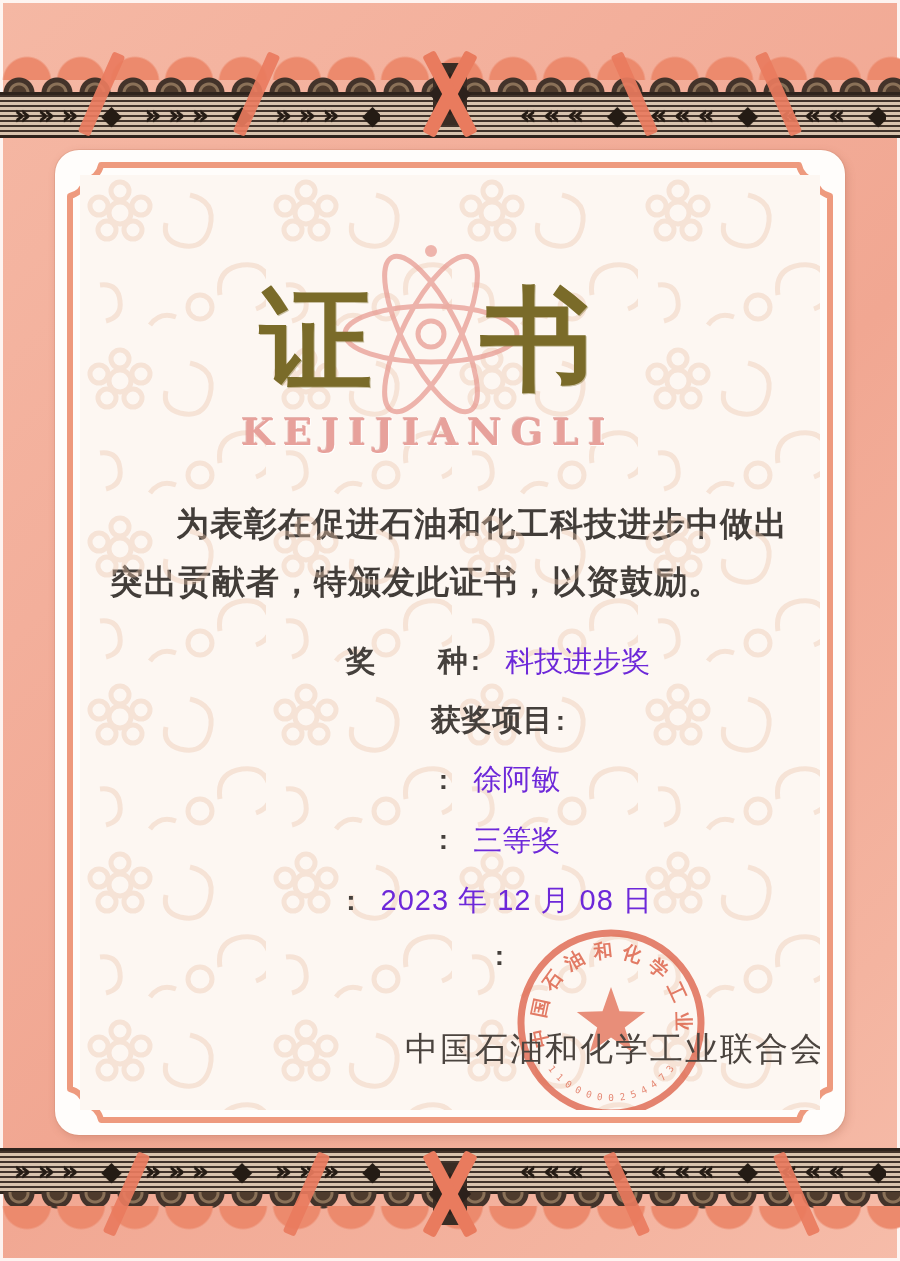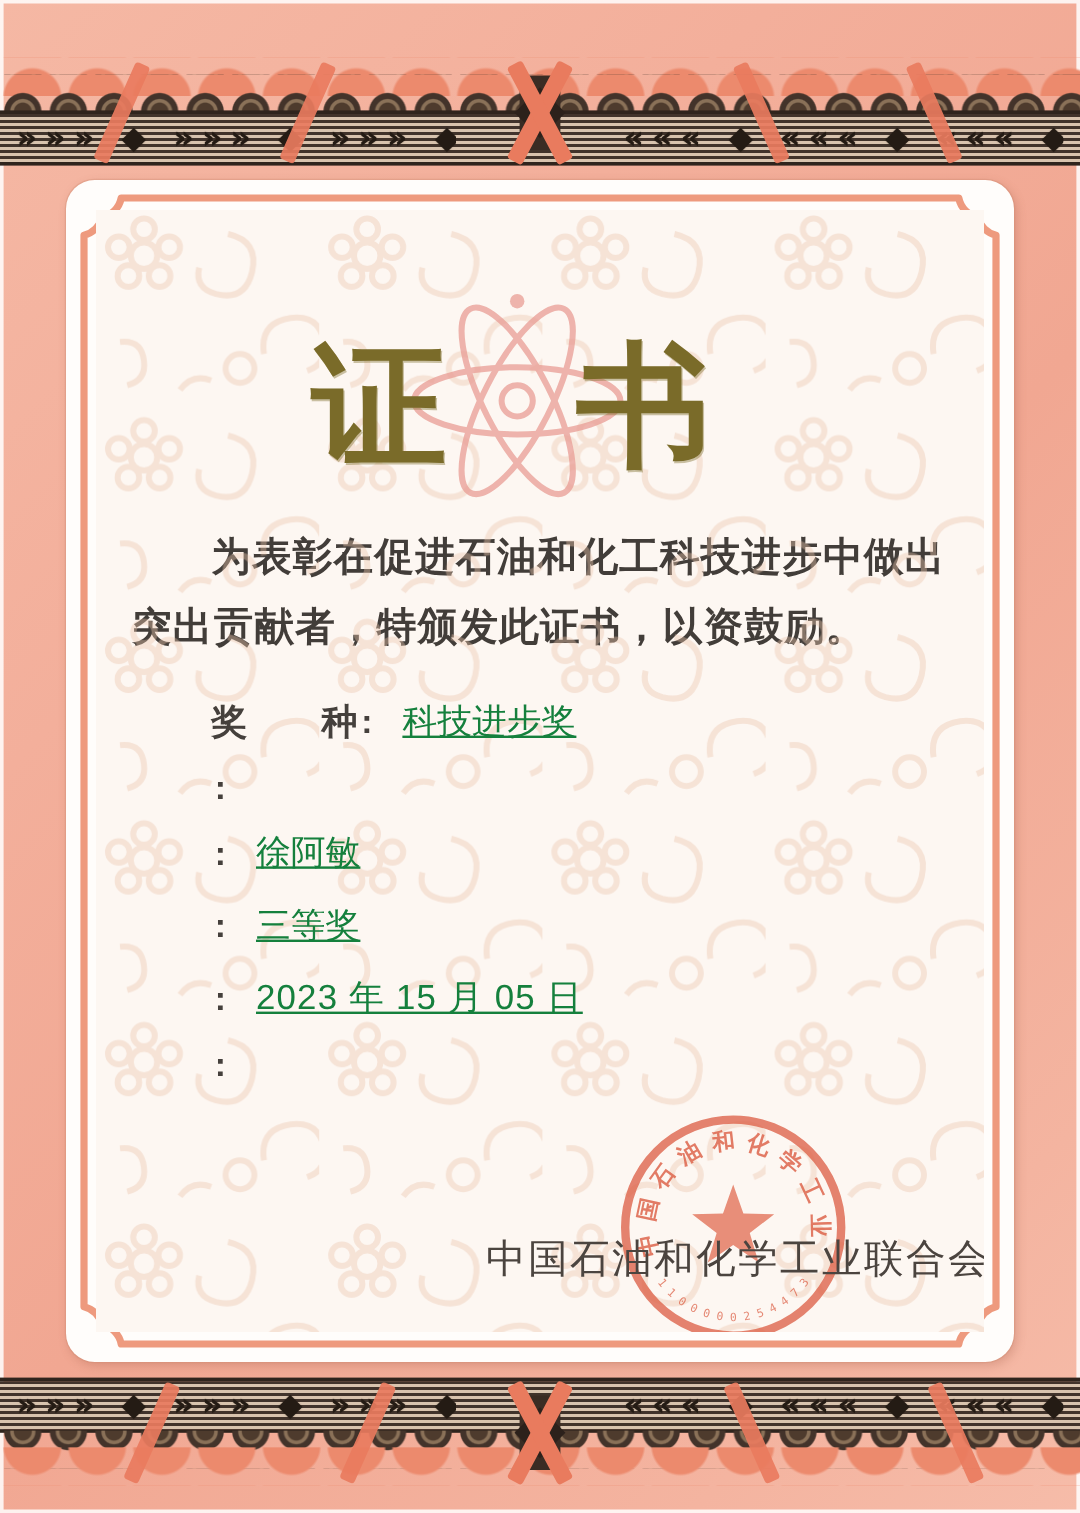--- a/index.html
+++ b/index.html
@@ -75,28 +75,28 @@
     font-family:"DejaVu Serif","Liberation Serif",serif; font-weight:700;
     font-size:38px; letter-spacing:9px; color:#e7a19b;
     text-shadow:1px 1px 0 rgba(255,255,255,.9), -1px -1px 0 rgba(214,130,124,.55); }
 
   
   .para { margin:42px 26px 0 30px; font-family:"Liberation Serif","DejaVu Serif",serif;
     font-weight:700; font-size:33px; line-height:1.75; color:#423d39; letter-spacing:1px; }
   .para .l1 { text-indent:2em; }
 
   .fields { margin:28px 0 0 96px; display:flex; flex-direction:column; gap:17px;
-    position:relative; z-index:2; }
+    position:relative; z-index:2;align-items:center; }
   .f-row { display:flex; align-items:center; }
   .f-label { width:122px; font-size:30px; font-weight:700; color:#45403c;
     font-family:"Liberation Serif","DejaVu Serif",serif;
     text-align:justify; text-align-last:justify; }
   .f-colon { font-size:28px; font-weight:700; color:#45403c; margin-left:3px; }
   .f-value { margin-left:25px; max-width:465px; font-size:29px; line-height:1.5;
-    color:#15803d; font-family:"Liberation Serif","DejaVu Serif",serif;text-decoration:underline; }
+    color:#6d28d9; font-family:"Liberation Serif","DejaVu Serif",serif; }
   .f-value.num { font-family:"Liberation Sans","DejaVu Sans",sans-serif; letter-spacing:1px; }
 
   
   .seal { position:absolute; left:431px; top:748px; width:200px; height:200px; z-index:1; opacity:.92; }
   .issuer { position:absolute; left:250px; top:852px; width:570px; z-index:3;
     text-align:center; font-size:33px; letter-spacing:2px; color:#4b443f;
     font-family:"Liberation Sans","DejaVu Sans",sans-serif; }
 </style>
 </head>
 <body>
@@ -190,46 +190,48 @@
           <ellipse cx="95" cy="107" rx="86" ry="28" transform="rotate(-63 95 107)"></ellipse>
           <circle cx="95" cy="107" r="13"></circle>
         </g>
         <circle cx="95" cy="24" r="6" fill="#e89d94" opacity="0.75"></circle>
       </svg>
 
       <div class="title-row">
         <span>证</span>
         <span>书</span>
       </div>
+      <div class="pinyin">KEJIJIANGLI</div>
 
       <div class="para">
         <div class="l1">为表彰在促进石油和化工科技进步中做出</div>
         <div class="l2">突出贡献者，特颁发此证书，以资鼓励。</div>
       </div>
 
       <div class="fields">
         <div class="f-row">
           <span class="f-label">奖种</span>
             <span class="f-colon">:</span>
           <span class="f-value">科技进步奖</span>
         </div>
         <div class="f-row">
+          <span class="f-label">获奖项目</span>
             <span class="f-colon">:</span>
         </div>
         <div class="f-row">
             <span class="f-colon">:</span>
           <span class="f-value">徐阿敏</span>
         </div>
         <div class="f-row">
             <span class="f-colon">:</span>
           <span class="f-value">三等奖</span>
         </div>
         <div class="f-row">
             <span class="f-colon">:</span>
-          <span class="f-value num">2023 年 15 月 05 日</span>
+          <span class="f-value num">2023 年 12 月 08 日</span>
         </div>
         <div class="f-row">
             <span class="f-colon">:</span>
         </div>
       </div>
 
       <svg class="seal" viewBox="0 0 200 200">
         <defs>
           <path id="sealTopArc" d="M 38 122.6 A 66 66 0 1 1 162 122.6" fill="none"></path>
           <path id="sealBotArc" d="M 32.5 139 A 78 78 0 0 0 167.5 139" fill="none"></path>

